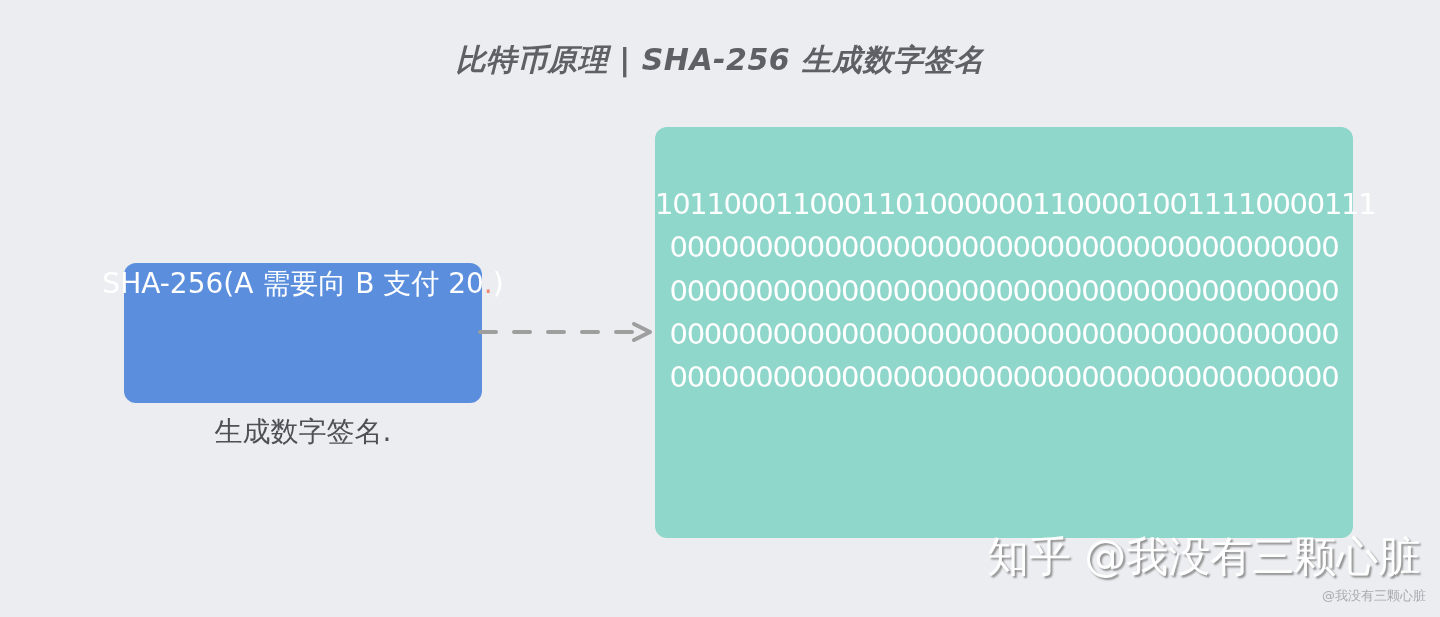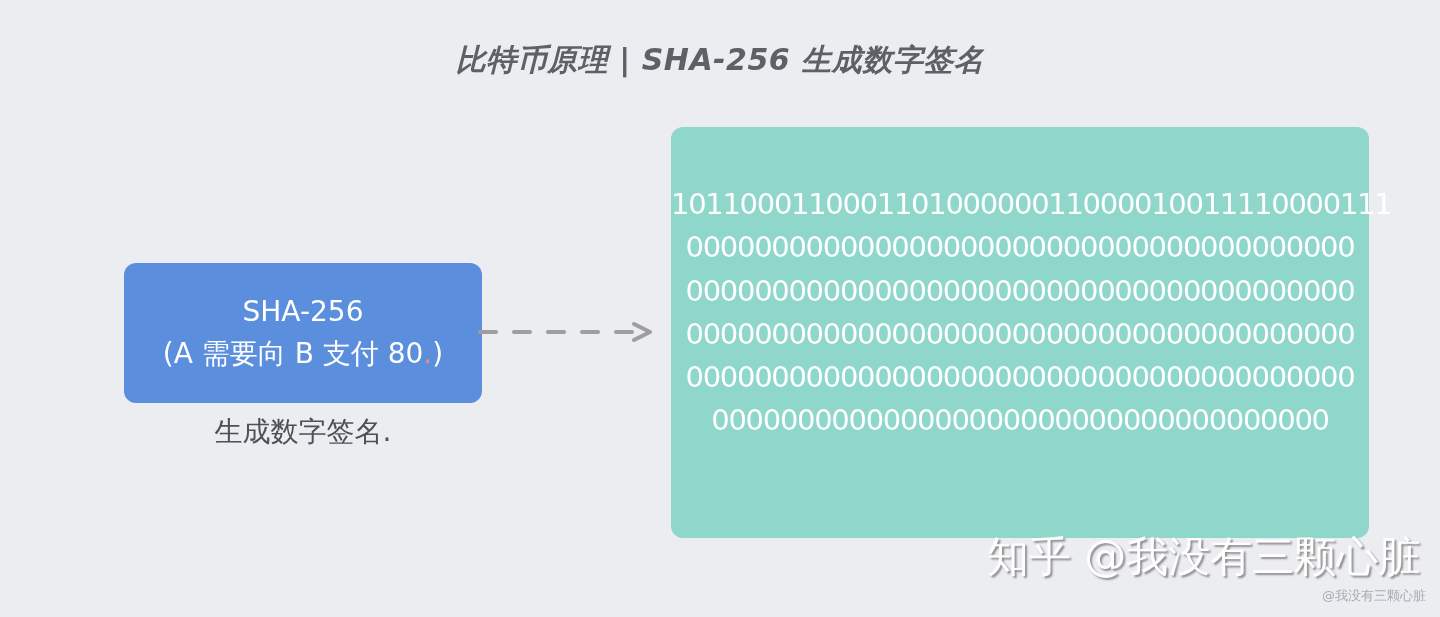--- a/index.html
+++ b/index.html
@@ -29,22 +29,21 @@
     }
     .src-box {
       position: absolute;
       left: 124px;
       top: 263px;
       width: 358px;
       height: 140px;
       background: #5B8FDE;
       border-radius: 12px;
       display: flex;
-      flex-direction: column;
-      align-items: center;
+      flex-direction: row;
       justify-content: center;
       color: #FFFFFF;
       font-size: 28px;
       line-height: 42px;
       text-align: center;
     }
     .src-box .line {
       white-space: nowrap;
     }
     .src-box .accent {
@@ -75,21 +74,20 @@
       height: 411px;
       background: #8FD6CB;
       border-radius: 12px;
       box-sizing: border-box;
       padding-top: 56px;
       text-align: center;
       color: #FFFFFF;
       font-family: "DejaVu Sans", "Liberation Sans", sans-serif;
       font-size: 29px;
       line-height: 43.3px;
-      margin-left: 16px;
     }
     .hash-line {
       display: block;
       white-space: nowrap;
       letter-spacing: -1.3px;
     }
     .watermark-big {
       position: absolute;
       left: 987px;
       top: 532px;
@@ -110,33 +108,32 @@
       line-height: 24px;
     }
   </style>
 </head>
 <body>
 
 <div class="title">比特币原理 | SHA-256 生成数字签名</div>
 
 <div class="src-box">
   <div class="line">SHA-256</div>
-  <div class="line"><span>(A 需要向 B 支付 80</span><span class="accent">.</span><span>)</span></div>
+  <div class="line"><span>(A 需要向 B 支付 20</span><span class="accent">.</span><span>)</span></div>
 </div>
 
 <div class="caption">生成数字签名.</div>
 
 <svg class="arrow" viewBox="0 0 180 24" xmlns="http://www.w3.org/2000/svg">
   <line x1="2" y1="12" x2="160" y2="12" stroke="#9E9E9E" stroke-width="4" stroke-linecap="round" stroke-dasharray="16 18"></line>
   <polyline points="156,4 172,12 156,20" fill="none" stroke="#9E9E9E" stroke-width="4" stroke-linejoin="round" stroke-linecap="round"></polyline>
 </svg>
 
 <div class="hash-box">
   <span class="hash-line">101100011000110100000011000010011110000111</span>
   <span class="hash-line">000000000000000000000000000000000000000</span>
   <span class="hash-line">000000000000000000000000000000000000000</span>
   <span class="hash-line">000000000000000000000000000000000000000</span>
   <span class="hash-line">000000000000000000000000000000000000000</span>
-  <span class="hash-line">000000000000000000000000000000000000</span>
 </div>
 
 <div class="watermark-big">知乎 @我没有三颗心脏</div>
 <div class="watermark-small">@我没有三颗心脏</div>
 
 </body></html>

